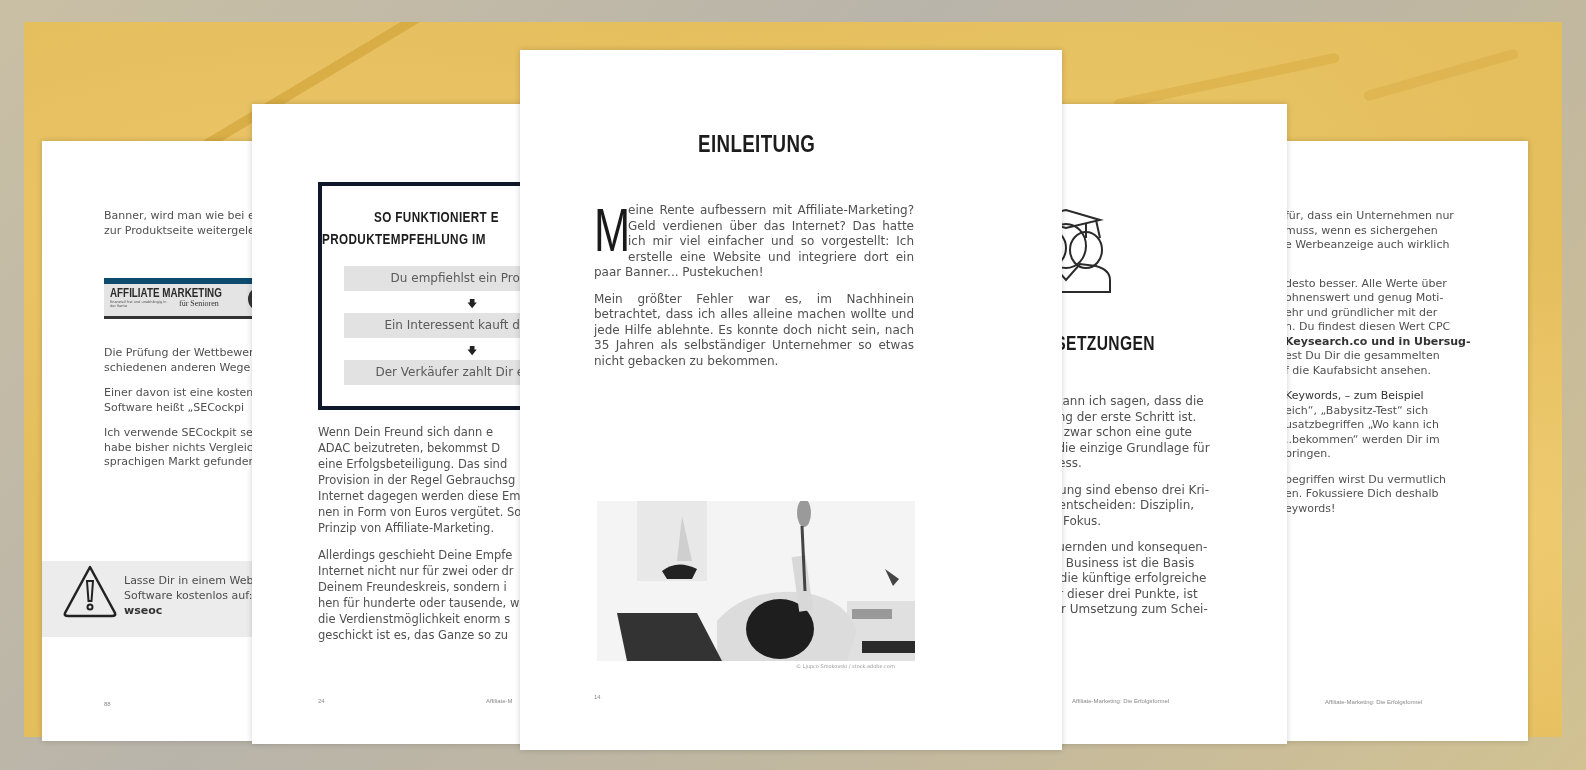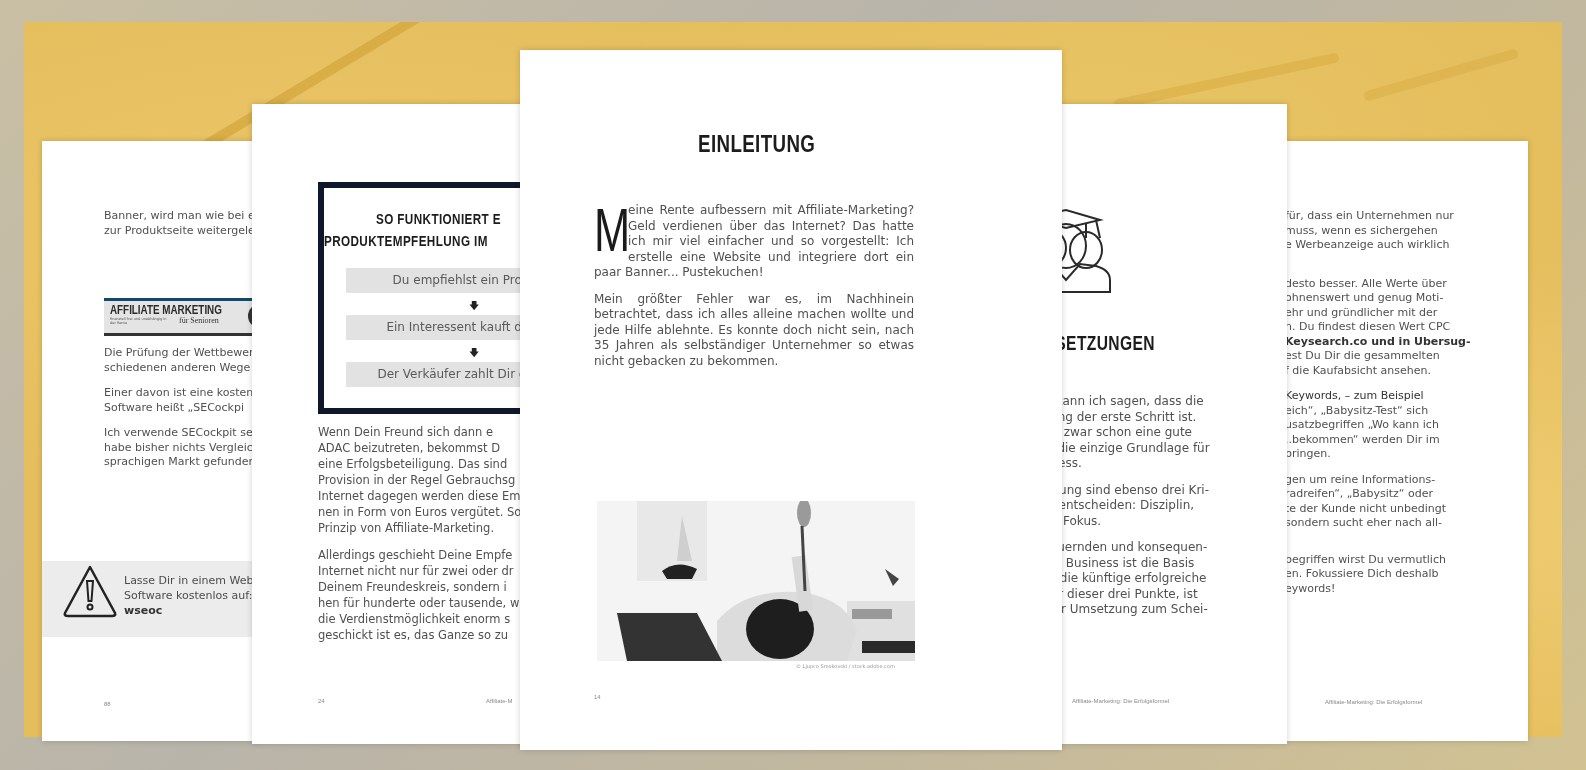--- a/index.html
+++ b/index.html
@@ -49,37 +49,37 @@
   
   #pageC { left:520px; top:50px; width:542px; height:700px; z-index:5; }
   
   #pageD { left:1000px; top:104px; width:287px; height:640px; z-index:4; }
   
   #pageE { left:1285px; top:141px; width:243px; height:600px; z-index:3; }
 
   .nowrap-lines div { white-space:nowrap; }
   .banner {
     position:absolute; left:62px; top:137px; width:160px; height:32px;
-    background:#e4e4e4; border-bottom:3px solid #333; border-top:3px solid #0c4a6e;margin-top:20px;
+    background:#e4e4e4; border-bottom:3px solid #333; border-top:6px solid #0c4a6e;
   }
   .banner .title {
     position:absolute; left:6px; top:2px; font-family:"Liberation Sans", sans-serif; font-weight:bold;
     font-size:12px; color:#2a2a2a; transform:scaleX(.82); transform-origin:left; white-space:nowrap;
   }
   .banner .sub {
     position:absolute; left:75px; top:15px; font-family:"Liberation Serif", serif; font-size:8px; color:#333;
   }
   .banner .tiny { position:absolute; left:6px; top:16px; font-size:3.5px; color:#555; line-height:4px; }
   .banner .seal { position:absolute; right:-8px; top:3px; width:24px; height:24px; border-radius:50%; background:#333; }
   .warn-box {
     position:absolute; left:0; top:420px; width:222px; height:76px; background:#ececec;
   }
   .warn-box .txt { position:absolute; left:82px; top:12px; font-size:11px; line-height:15px; color:#4c4c4c; white-space:nowrap; }
   .flow-box {
-    position:absolute; left:66px; top:78px; width:240px; height:220px; border:6px solid #0f172a;
+    position:absolute; left:66px; top:78px; width:240px; height:220px; border:4px solid #0f172a;
   }
   .flow-title { position:absolute; top:22px; font-size:15px; }
   .flow-step {
     position:absolute; left:22px; width:230px; height:25px; background:#e2e2e2;
     font-size:12px; color:#5a5a5a; line-height:25px; text-align:center; white-space:nowrap;
   }
   .flow-arrow { position:absolute; left:145px; font-size:10px; color:#222; }
   .dropcap {
     float:left; font-family:"Liberation Sans", sans-serif; font-size:62px; line-height:50px;
     color:#1a1a1a; transform:scaleX(.7); transform-origin:left top; width:30px; margin-right:4px; margin-top:2px;
@@ -255,26 +255,20 @@
       <div>est Du Dir die gesammelten</div>
       <div>f die Kaufabsicht ansehen.</div>
     </div>
     <div class="para">
       <div style="font-weight:normal;color:#333;">Keywords, – zum Beispiel</div>
       <div>eich“, „Babysitz-Test“ sich</div>
       <div>usatzbegriffen „Wo kann ich</div>
       <div>..bekommen“ werden Dir im</div>
       <div>bringen.</div>
     </div>
-    <div class="para" style="margin-bottom:22px !important;">
-      <div>gen um reine Informations-</div>
-      <div>radreifen“, „Babysitz“ oder</div>
-      <div>te der Kunde nicht unbedingt</div>
-      <div>sondern sucht eher nach all-</div>
-    </div>
     <div class="para">
       <div>begriffen wirst Du vermutlich</div>
       <div>en. Fokussiere Dich deshalb</div>
       <div>eywords!</div>
     </div>
   </div>
   <div class="footer" style="left:40px;top:558px;">Affiliate-Marketing: Die Erfolgsformel</div>
 </div>
 
 </body></html>

